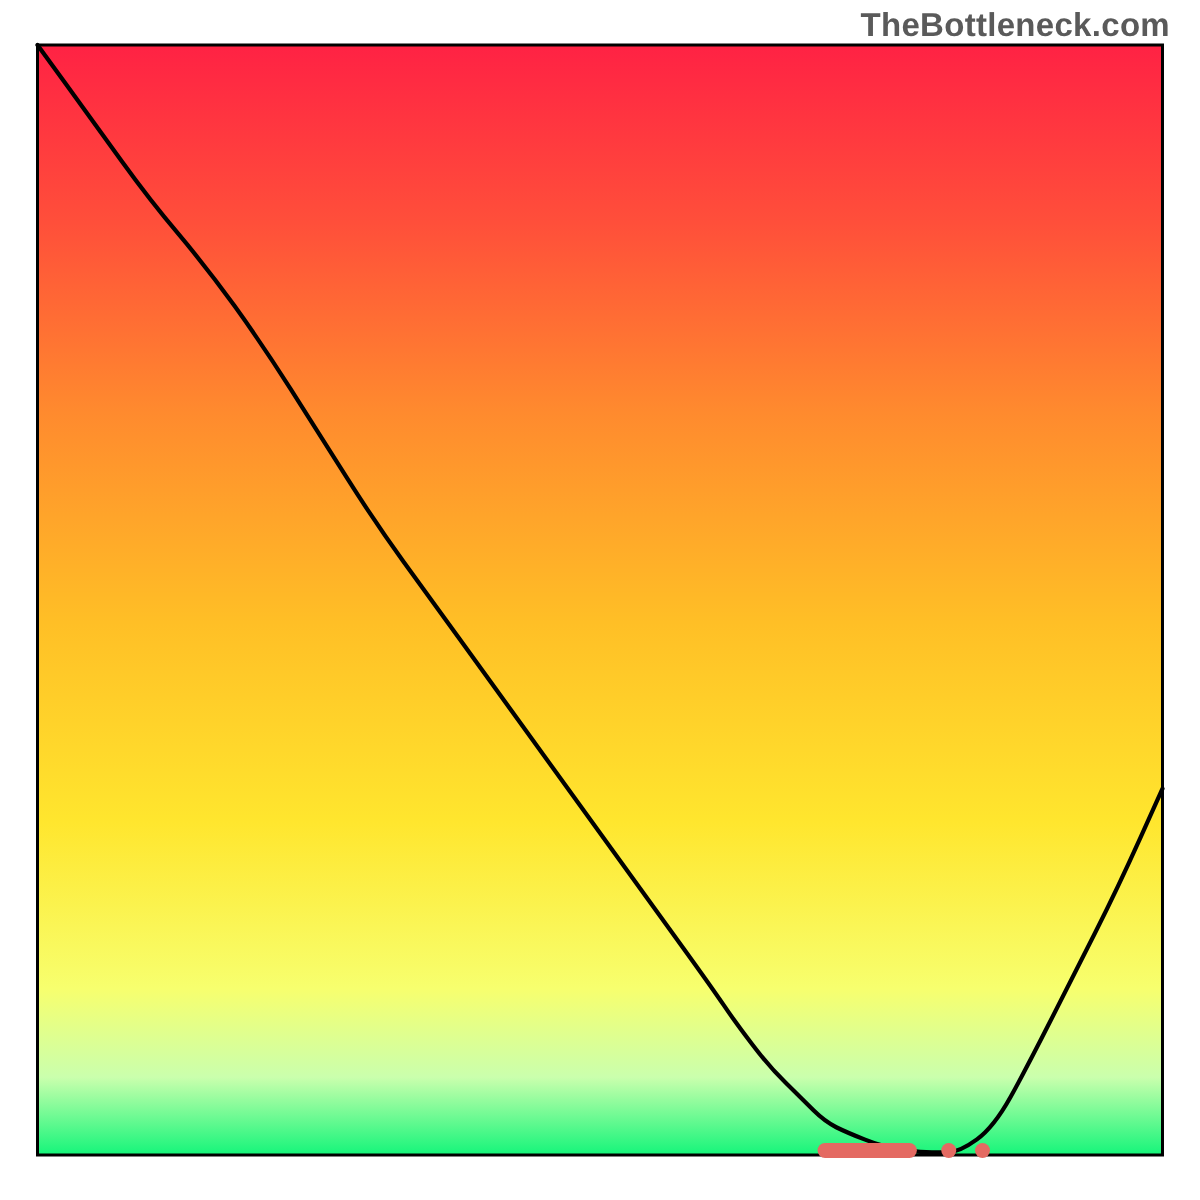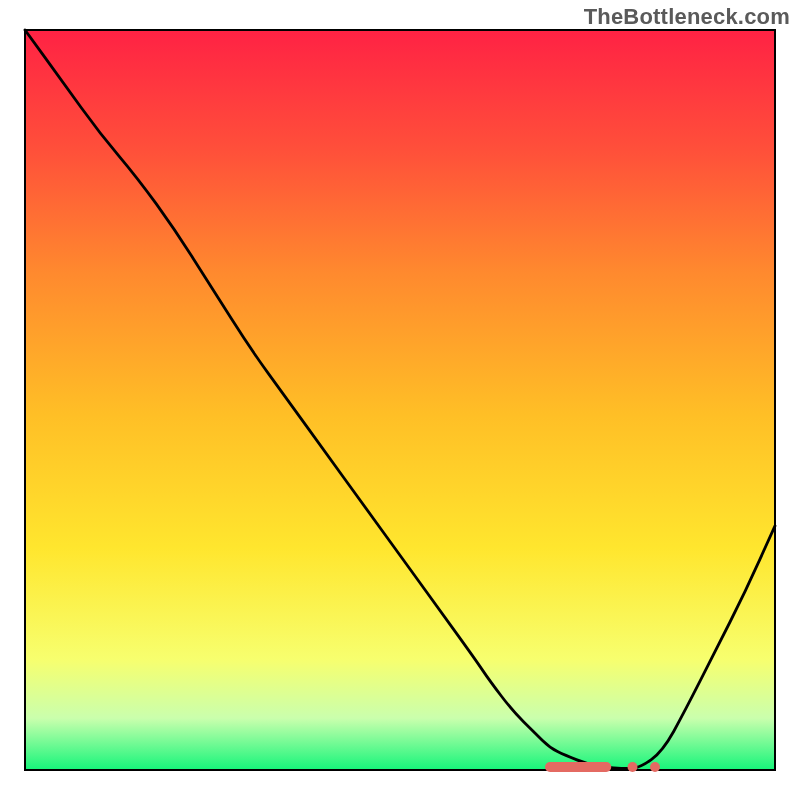--- a/index.html
+++ b/index.html
@@ -11,21 +11,21 @@
     font-family: Arial, Helvetica, sans-serif;
   }
   .container {
     position: relative;
     width: 800px;
     height: 800px;
   }
   .watermark {
     position: absolute;
     top: 4px;
-    right: 10px;
+    right: 20px;
     color: #5a5a5a;
     font-size: 22px;
     font-weight: 600;
     letter-spacing: 0.2px;
   }
   svg.chart {
     position: absolute;
     left: 0;
     top: 0;
   }

